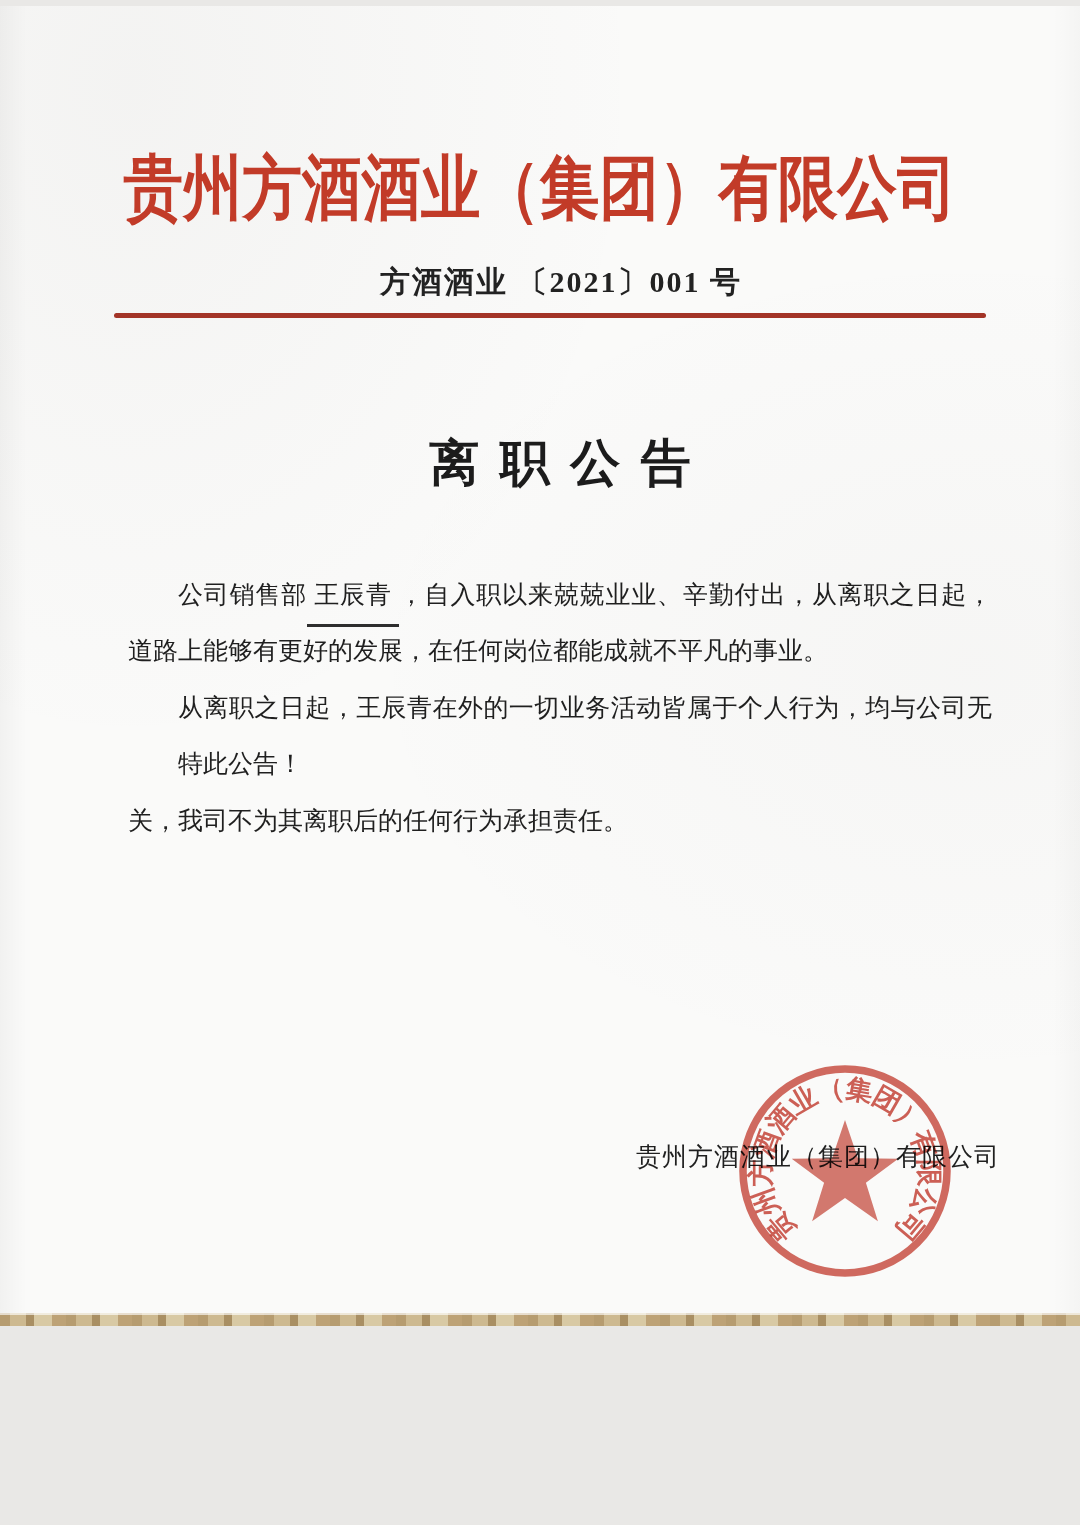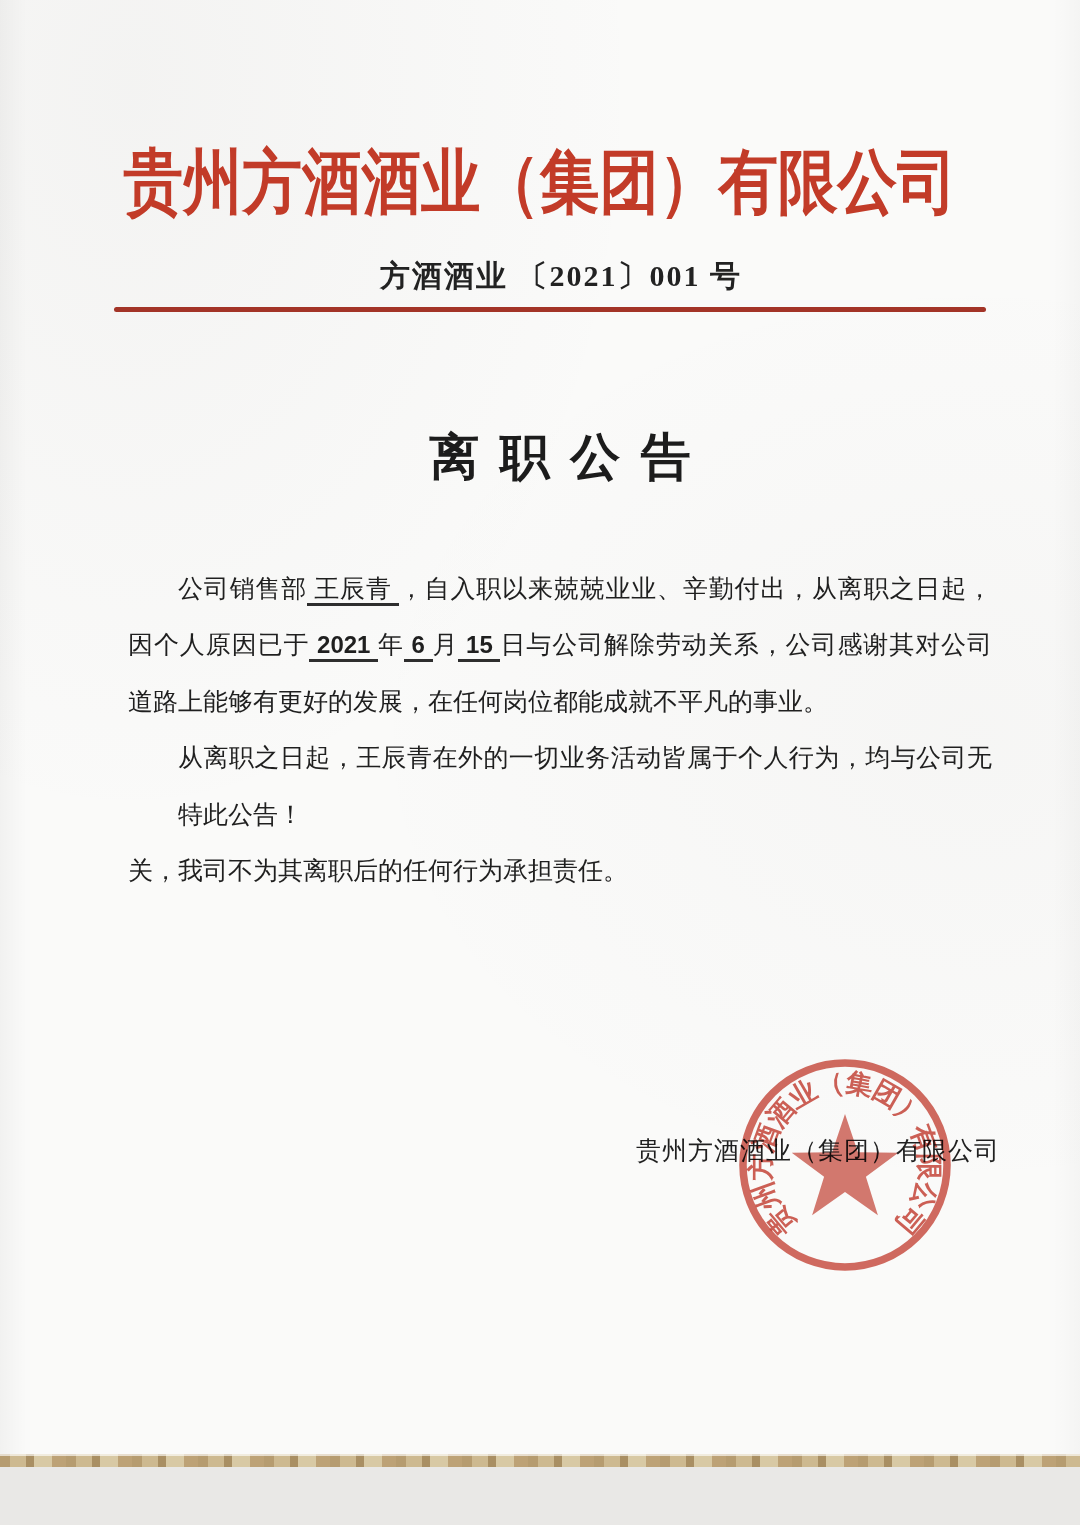--- a/index.html
+++ b/index.html
@@ -12,27 +12,28 @@
   }
   * { margin: 0; padding: 0; box-sizing: border-box; }
   html, body { width: 1080px; height: 1525px; }
   body {
     font-family: "Liberation Serif", "DejaVu Serif", serif;
     background: #e9e8e6;
   }
   .page {
     position: relative;
     width: 1080px;
-    height: 1467px;
+    height: 1320px;
     overflow: hidden;
     background:
       radial-gradient(ellipse at 12% 6%, rgba(120,115,110,0.05), transparent 38%),
       radial-gradient(ellipse at 90% 50%, rgba(120,115,110,0.03), transparent 45%),
       linear-gradient(90deg, rgba(0,0,0,0.035), rgba(0,0,0,0) 2.5%, rgba(0,0,0,0) 97.5%, rgba(0,0,0,0.025)),
       var(--paper);
+    margin-top: 6px;
   }
   .company-title {
     position: absolute;
     top: 143px; left: 0; width: 100%;
     text-align: center;
     font-size: 70px;
     line-height: 80px;
     font-weight: 900;
     color: var(--accent-red);
     transform: scaleX(0.85);
@@ -74,21 +75,21 @@
     position: absolute;
     top: 561px; left: 128px;
     width: 864px;
     font-size: 25px;
     line-height: 56.4px;
     color: #1f1f1f;
   }
   .line { display: block; }
   .indent { text-indent: 2em; }
   .jl { text-align: justify; text-align-last: justify; }
-  .u { border-bottom: 3px solid #2e2e2e; padding-bottom: 1px; }
+  .u { border-bottom: 3px solid #2e2e2e; padding-bottom: 16px; }
   .num {
     font-family: "Liberation Sans", "DejaVu Sans", sans-serif;
     font-weight: 700;
     font-size: 24px;
   }
   .sig-company {
     position: absolute;
     top: 1134px; right: 80px;
     font-size: 25px;
     line-height: 34px;
@@ -153,21 +154,20 @@
   <div class="company-title">贵州方酒酒业（集团）有限公司</div>
 
   <div class="doc-number">方酒酒业 〔2021〕001 号</div>
 
   <div class="red-rule"></div>
 
   <div class="doc-title">离 职 公 告</div>
 
   <div class="body-block">
     <div class="line indent jl"><span>公司销售部</span><span class="u"> 王辰青 </span><span>，自入职以来兢兢业业、辛勤付出，从离职之日起，</span></div>
-    <div class="line jl"><span>因个人原因已于</span><span class="u num"> 2021 </span><span>年</span><span class="u num"> 6 </span><span>月</span><span class="u num"> 15 </span><span>日与公司解除劳动关系，公司感谢其对公司</span></div>
     <div class="line">道路上能够有更好的发展，在任何岗位都能成就不平凡的事业。</div>
     <div class="line indent jl">从离职之日起，王辰青在外的一切业务活动皆属于个人行为，均与公司无</div>
     <div class="line indent">特此公告！</div>
     <div class="line">关，我司不为其离职后的任何行为承担责任。</div>
   </div>
 
   <div class="sig-company">贵州方酒酒业（集团）有限公司</div>
 
 
   <svg class="seal" viewBox="0 0 230 230">

